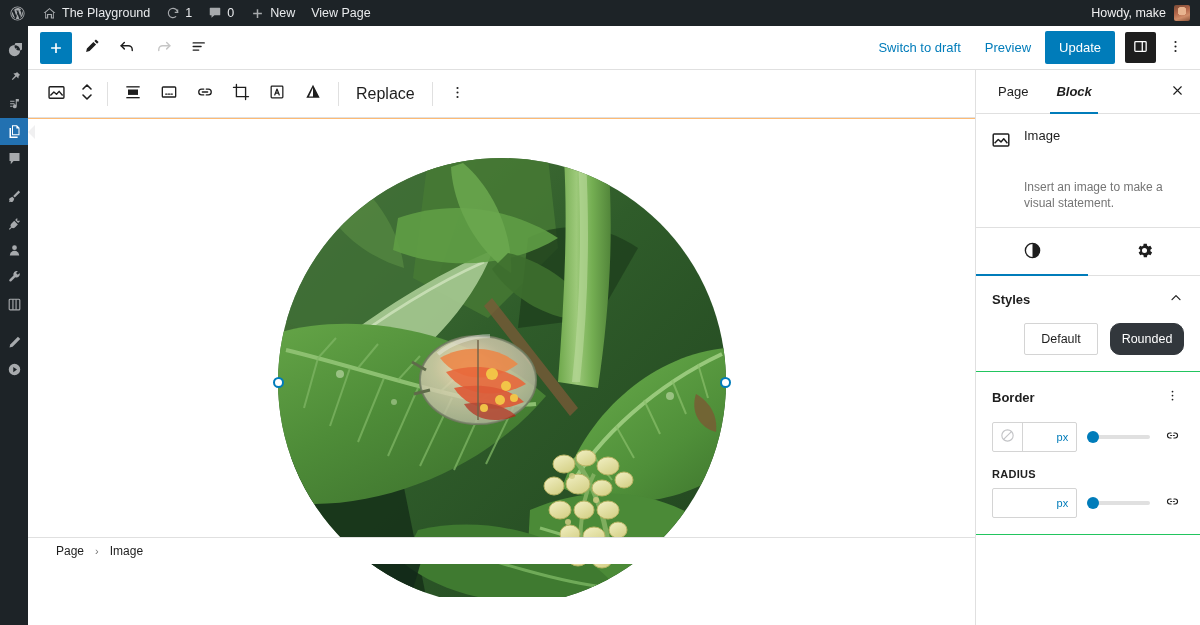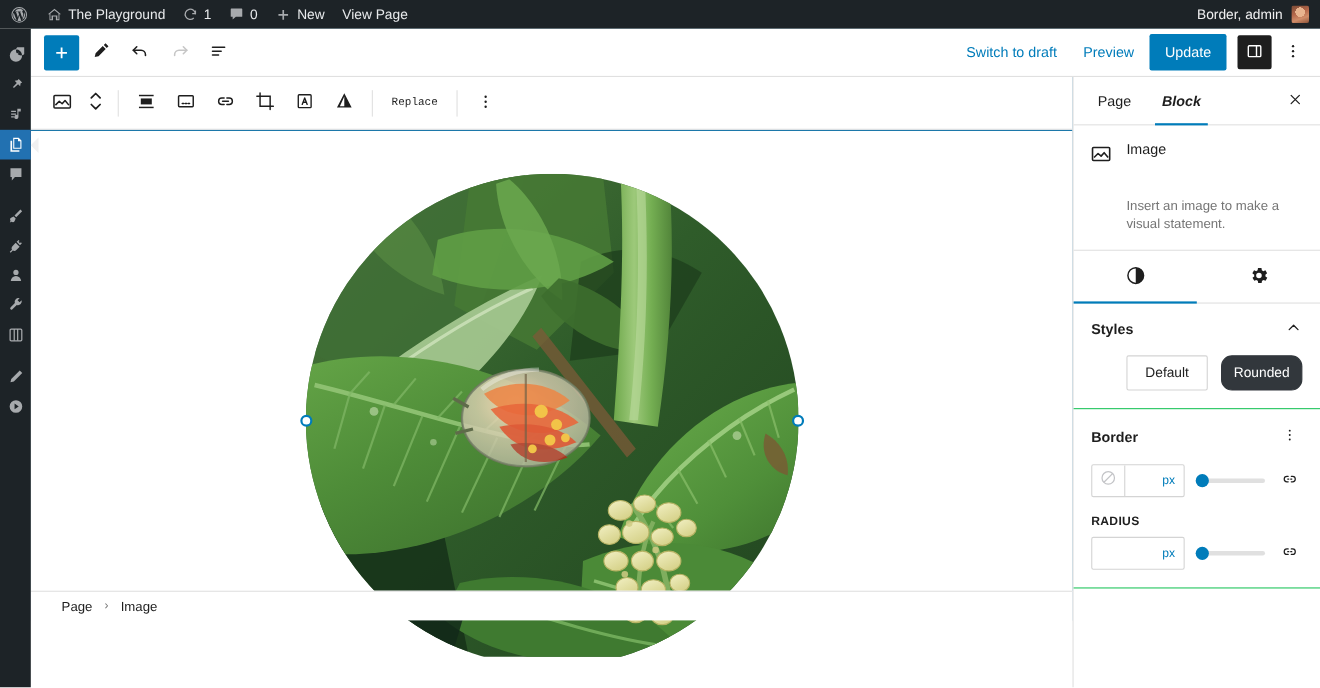--- a/index.html
+++ b/index.html
@@ -58,21 +58,21 @@
     content: ""; position: absolute; right: -7px; top: 50%;
     margin-top: -7px;
     border: 7px solid transparent; border-right-color: #f0f0f1;
   }
   .menu-gap { height: 11px; }
 
   
   .editor {
     position: absolute; top: 26px; left: 28px;
     width: 1172px; height: 538px;
-    background: #0369a1;
+    background: #fdba74;
   }
 
   
   .ed-header {
     position: relative;
     height: 44px; width: 100%;
     background: #fff;
     border-bottom: 1px solid #e0e0e0;
     display: flex; align-items: center;
     padding: 0 10px 0 12px;
@@ -128,22 +128,22 @@
     color: #1e1e1e; cursor: pointer;
   }
   .tb-mover {
     width: 26px; height: 40px; border: none; background: none;
     display: flex; flex-direction: column; align-items: center; justify-content: center;
     gap: 3px; color: #1e1e1e; cursor: pointer;
   }
   .tb-sep { width: 1px; height: 24px; background: #e0e0e0; margin: 0 7px; }
   .tb-replace {
     background: none; border: none; cursor: pointer;
-    font-size: 10px; color: #1e1e1e; padding: 0 10px; height: 40px;
-    font-family: Liberation Mono, monospace;
+    font-size: 16px; color: #1e1e1e; padding: 0 10px; height: 40px;
+    font-family: Liberation Sans, sans-serif;
   }
 
   
   .canvas {
     position: absolute; top: 93px; left: 0;
     width: 947px; height: 478px;
     background: #fff;
     overflow: hidden;
   }
   .block-wrap {
@@ -347,21 +347,21 @@
       <span>New</span>
     </div>
 
     <div class="ab-item">
       <span>View Page</span>
     </div>
 
     <div class="ab-spacer"></div>
 
     <div class="ab-right">
-      <span>Border, admin</span>
+      <span>Howdy, make</span>
       <span class="avatar"></span>
     </div>
   </div>
 
   <div class="adminmenu">
     <div class="menu-gap"></div>
 
     <div class="menu-item">
       <span>
         <svg width="15" height="15" viewBox="0 0 24 24" fill="currentColor">

